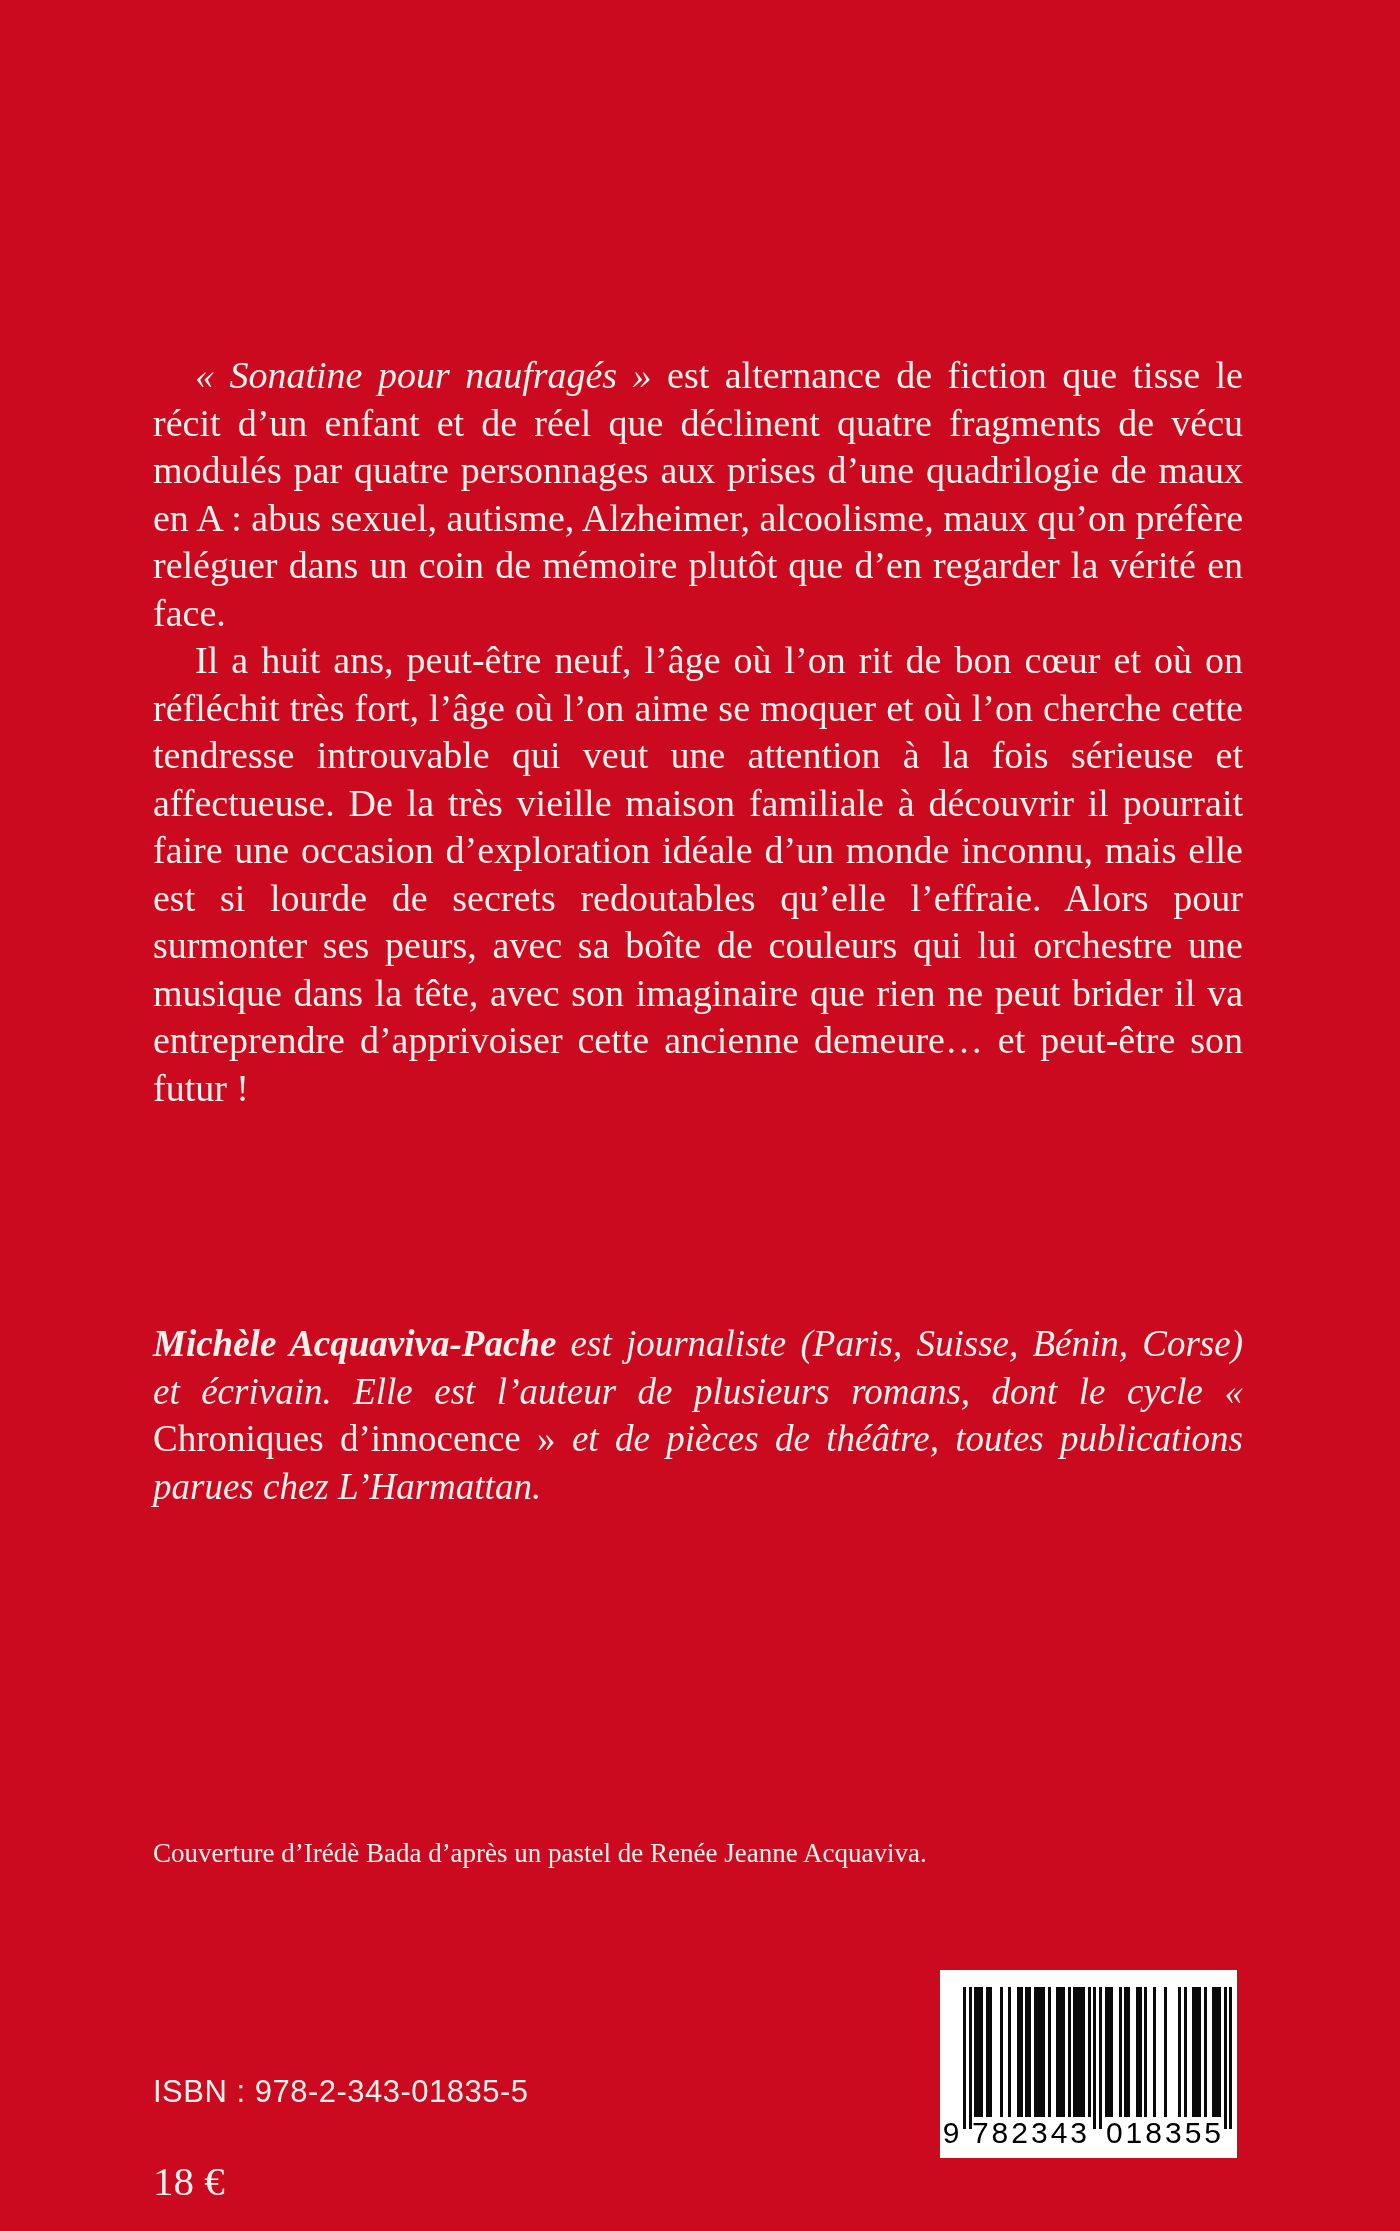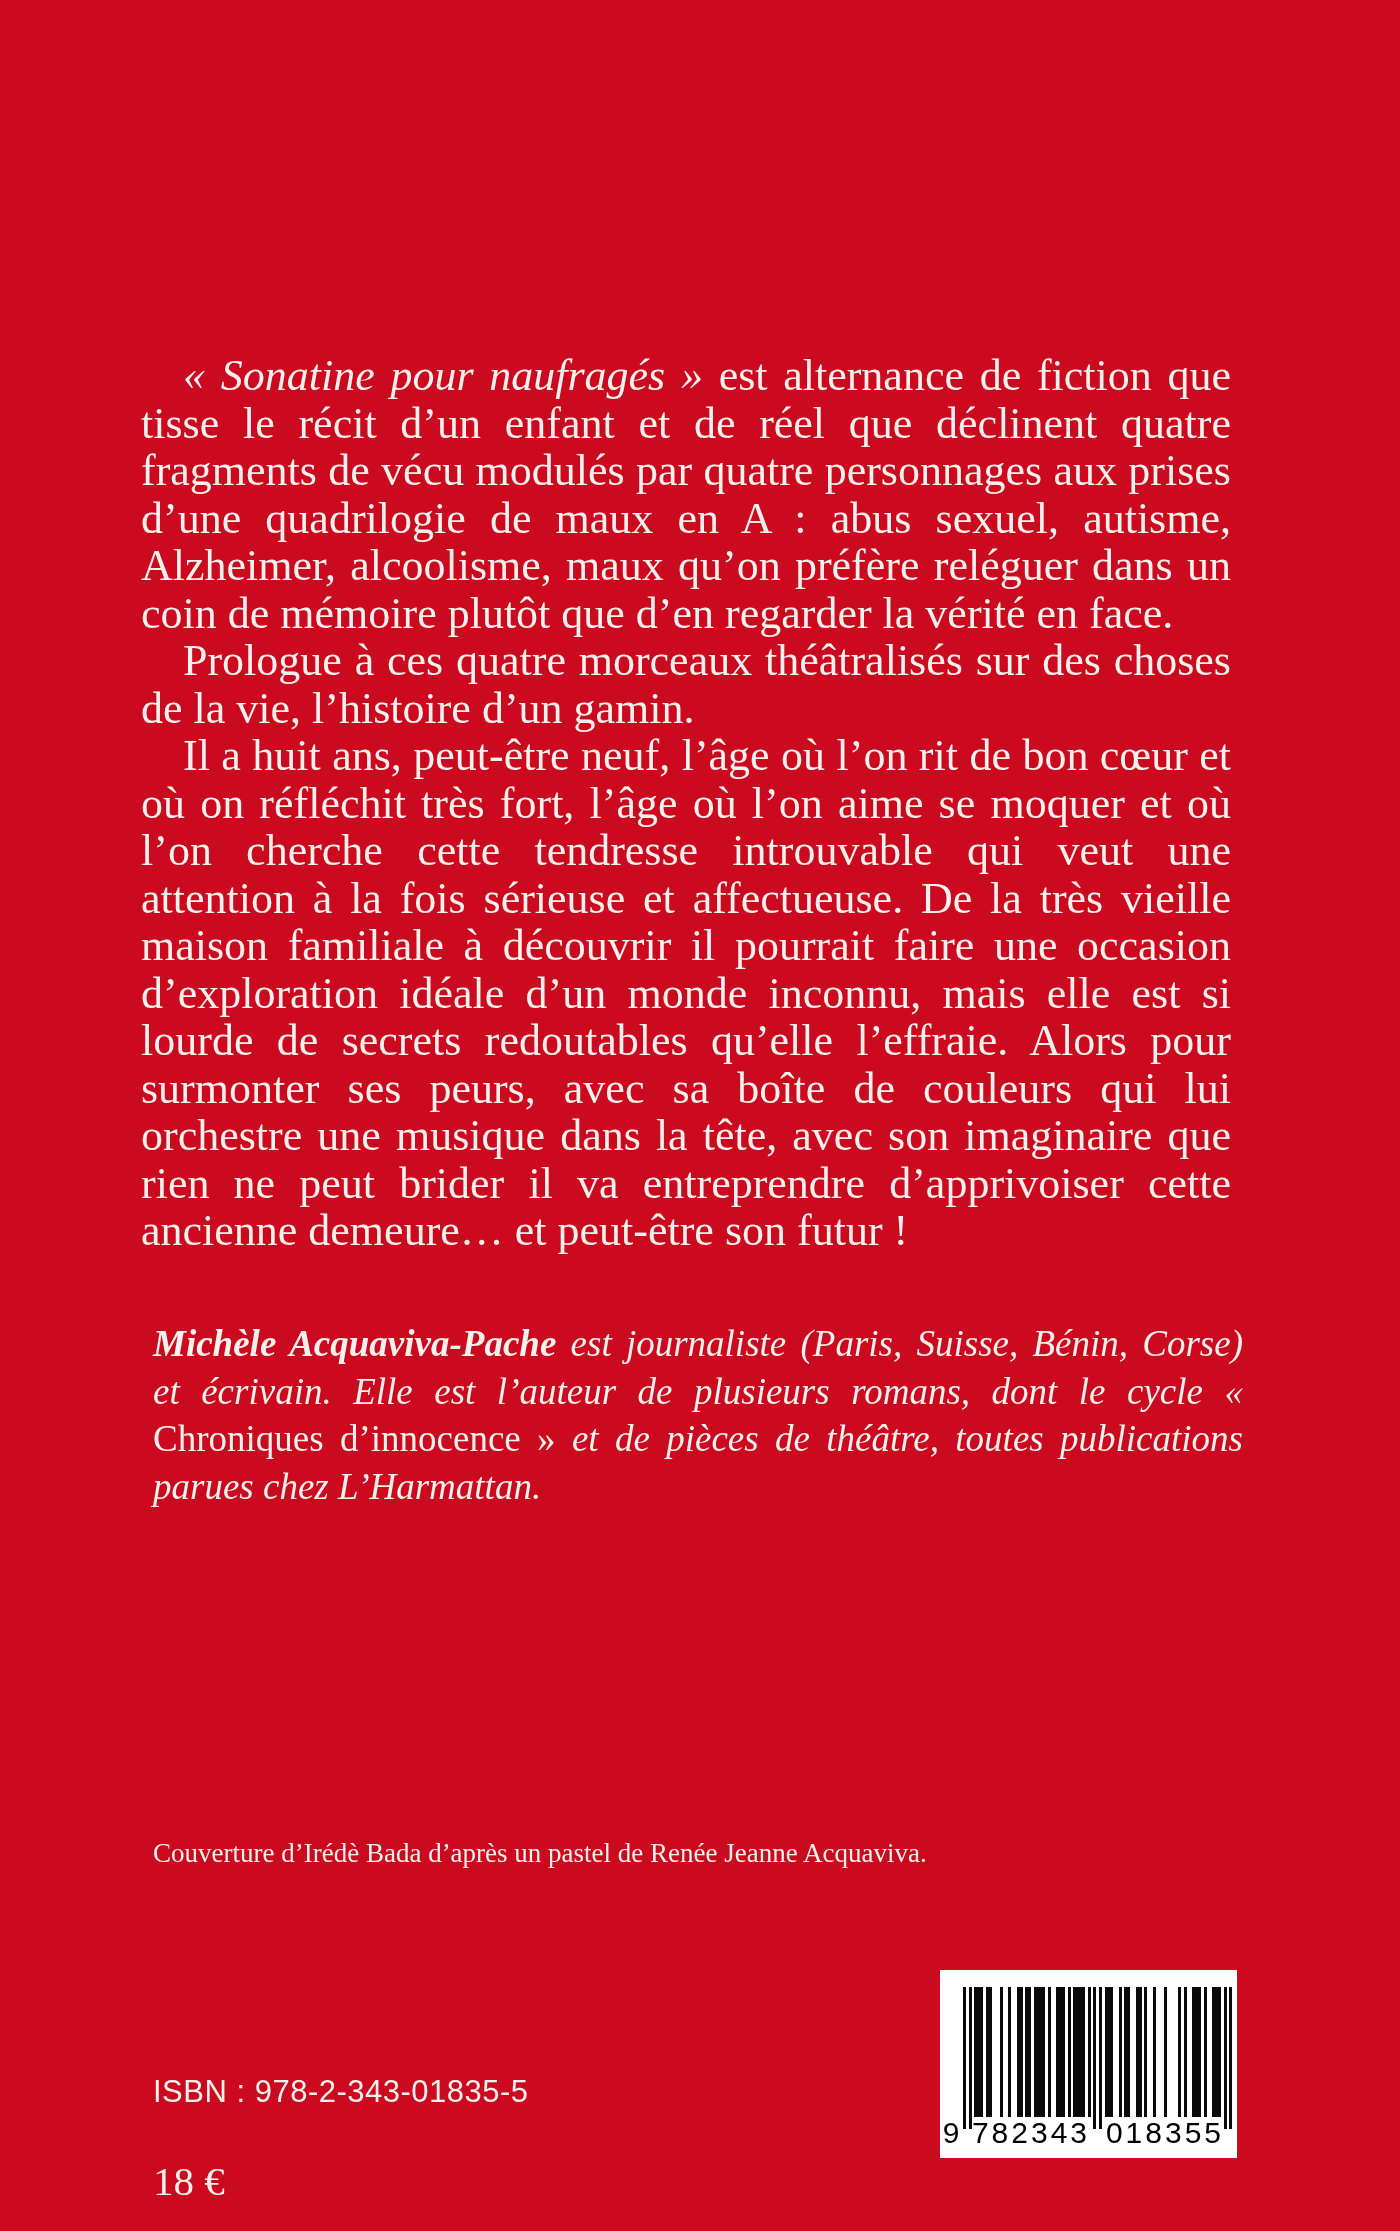--- a/index.html
+++ b/index.html
@@ -22,24 +22,24 @@
     left: 0;
     width: 100%;
     text-align: center;
     font-size: 64px;
     font-weight: bold;
     letter-spacing: 0.5px;
   }
 
   .synopsis {
     position: absolute;
-    left: 141px;
+    left: 153px;
     top: 352px;
     width: 1090px;
-    font-size: 44px;
+    font-size: 38px;
     line-height: 47.5px;
     text-align: justify;
   }
   .synopsis p { margin: 0; text-indent: 42px; }
   .italic { font-style: italic; }
 
   .bio {
     position: absolute;
     left: 153px;
     top: 1320px;
@@ -112,21 +112,20 @@
   .bc-d2 { left: 164px; width: 122px; letter-spacing: 3px; }
 </style>
 </head>
 <body>
 
 <div class="cover" style="--bg: #cc0a1f; --fg: #f6f1ec; --bc-bg: #ffffff; --bc-fg: #0a0a0a;">
 
 
   <div class="synopsis">
     <p><span class="italic">« Sonatine pour naufragés »</span><span> est alternance de fiction que tisse le récit d’un enfant et de réel que déclinent quatre fragments de vécu modulés par quatre personnages aux prises d’une quadrilogie de maux en A : abus sexuel, autisme, Alzheimer, alcoolisme, maux qu’on préfère reléguer dans un coin de mémoire plutôt que d’en regarder la vérité en face.</span></p>
-    <p>Prologue à ces quatre morceaux théâtralisés sur des choses de la vie, l’histoire d’un gamin.</p>
     <p>Il a huit ans, peut-être neuf, l’âge où l’on rit de bon cœur et où on réfléchit très fort, l’âge où l’on aime se moquer et où l’on cherche cette tendresse introuvable qui veut une attention à la fois sérieuse et affectueuse. De la très vieille maison familiale à découvrir il pourrait faire une occasion d’exploration idéale d’un monde inconnu, mais elle est si lourde de secrets redoutables qu’elle l’effraie. Alors pour surmonter ses peurs, avec sa boîte de couleurs qui lui orchestre une musique dans la tête, avec son imaginaire que rien ne peut brider il va entreprendre d’apprivoiser cette ancienne demeure… et peut-être son futur !</p>
   </div>
 
   <div class="bio"><span class="name">Michèle Acquaviva-Pache</span><span> est journaliste (Paris, Suisse, Bénin, Corse) et écrivain. Elle est l’auteur de plusieurs romans, dont le cycle « </span><span class="roman">Chroniques d’innocence »</span><span> et de pièces de théâtre, toutes publications parues chez L’Harmattan.</span></div>
 
   <div class="credit">Couverture d’Irédè Bada d’après un pastel de Renée Jeanne Acquaviva.</div>
 
   <div class="isbn">ISBN : 978-2-343-01835-5</div>
 
   <div class="price">18 €</div>

